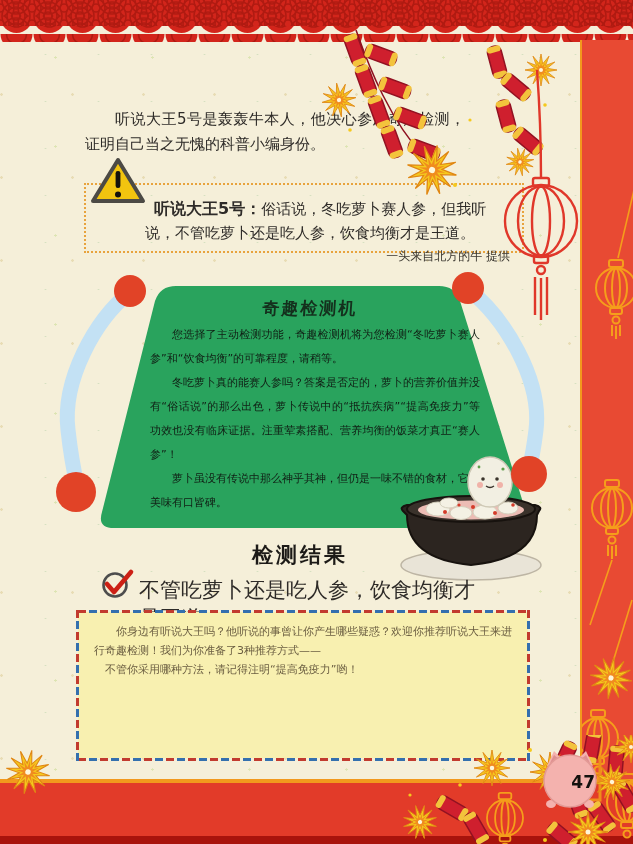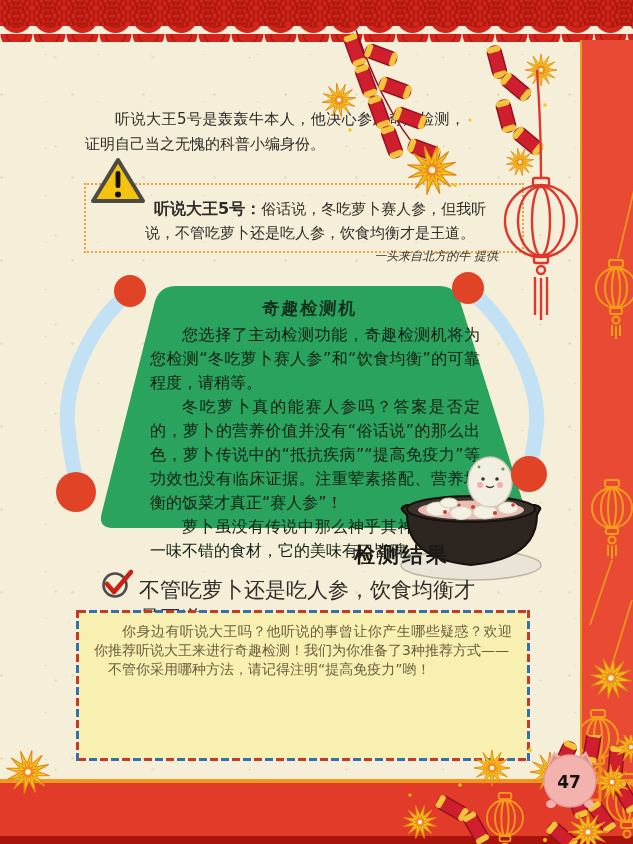--- a/index.html
+++ b/index.html
@@ -14,48 +14,48 @@
     font-family:"DejaVu Sans",sans-serif;color:#2e2b28;}
   .abs{position:absolute;}
   .top-border{left:0;top:0;}
   .right-band{left:580px;top:40px;width:53px;height:744px;background:#e84a33;border-left:2px solid #f2991d;}
   .bottom-strip{left:0;top:779px;width:633px;height:65px;background:#e23b29;border-top:4px solid #f2991d;}
   .bottom-dark{left:0;top:836px;width:633px;height:8px;background:#a8130c;}
   .intro{left:85px;top:92px;width:380px;font-size:15px;line-height:25px;text-indent:2em;text-align:justify;}
   .warnbox{left:84px;top:183px;width:440px;height:70px;border:2px dotted #e8a33d;box-sizing:border-box;padding:9px 12px 4px 56px;}
   .warnbox .wq{margin:3px;font-size:15px;line-height:24px;text-indent:.6em;}
   .warnbox .wq strong{font-size:16px;}
-  .warn-attr{margin:1px 12px 0;text-align:right;font-family:"DejaVu Serif",serif;font-style:italic;font-size:12px;color:#3a362f;}
+  .warn-attr{margin:1px 0 0;text-align:right;font-family:"DejaVu Serif",serif;font-size:12px;color:#3a362f;}
   .warn-tri{left:90px;top:156px;}
   .machine-svg{left:50px;top:255px;}
   .machine-title{left:150px;top:297px;width:320px;text-align:center;font-size:17px;font-weight:bold;
     color:#14301d;transform:skewX(-4deg);letter-spacing:2px;}
-  .machine-text{left:150px;top:323px;width:330px;font-size:16px;line-height:24px;color:#101e14;text-align:justify;}
+  .machine-text{left:150px;top:323px;width:330px;font-size:11px;line-height:24px;color:#101e14;text-align:justify;}
   .machine-text p{margin:0;text-indent:2em;}
   .pot-svg{left:393px;top:455px;}
-  .result-title{left:150px;top:541px;width:300px;text-align:right;font-size:21px;font-weight:bold;letter-spacing:3px;color:#1c1a17;}
+  .result-title{left:150px;top:541px;width:300px;text-align:center;font-size:21px;font-weight:bold;letter-spacing:3px;color:#1c1a17;}
   .check-icon{left:100px;top:568px;}
   .result-text{left:139px;top:576px;width:340px;font-size:21px;}
   .letterbox{left:78px;top:612px;width:450px;height:146px;background:#f8f0b0;box-sizing:border-box;
-    padding:10px 16px 6px;color:#6a5d41;font-size:14px;line-height:19px;overflow:hidden;}
+    padding:10px 16px 6px;color:#6a5d41;font-size:11px;line-height:19px;overflow:hidden;}
   .letterbox p{margin:0;}
   .lb-intro{text-indent:2em;text-align:justify;}
   .lb-item{margin-left:14px !important;text-align:justify;}
   .lb-close{text-indent:1em;}
   .edge{position:absolute;background-repeat:repeat;}
   .edge-top,.edge-bot{left:78px;width:450px;height:3px;
     background:repeating-linear-gradient(90deg,#c23b2e 0 8px,rgba(0,0,0,0) 8px 11px,#3470ae 11px 19px,rgba(0,0,0,0) 19px 22px);}
   .edge-top{top:610px;}.edge-bot{top:758px;}
   .edge-l,.edge-r{top:610px;height:151px;width:3px;
     background:repeating-linear-gradient(180deg,#c23b2e 0 8px,rgba(0,0,0,0) 8px 11px,#3470ae 11px 19px,rgba(0,0,0,0) 19px 22px);}
   .edge-l{left:76px;}.edge-r{left:527px;}
   .topdeco-svg{left:300px;top:25px;}
   .bottomdeco-svg{left:0;top:735px;}
   .pig-svg{left:535px;top:748px;}
-  .pagenum{left:543px;top:772px;width:52px;text-align:center;font-size:17px;font-weight:bold;color:#15120f;}
+  .pagenum{left:543px;top:772px;width:52px;text-align:right;font-size:17px;font-weight:bold;color:#15120f;}
 </style>
 </head>
 <body>
 
 <div class="page">
 
   <svg class="abs top-border" width="633" height="42" viewBox="0 0 633 42">
     <defs>
       <pattern id="sgp" width="32" height="16" patternUnits="userSpaceOnUse">
         <rect width="32" height="16" fill="#d3251b"></rect>

